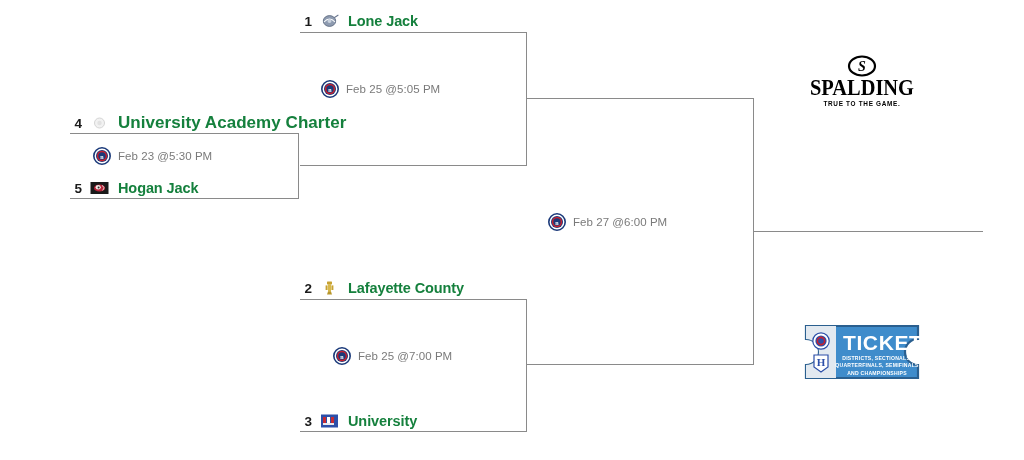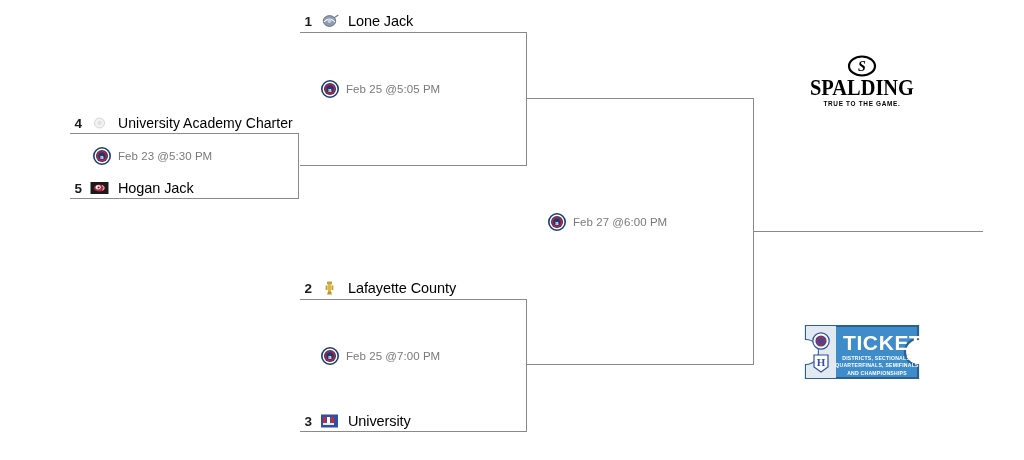--- a/index.html
+++ b/index.html
@@ -45,27 +45,27 @@
     margin-right: 8px;
   }
   .team-logo {
     width: 19px;
     height: 16px;
     margin-right: 9px;
     flex: none;
     display: block;
   }
   .team-name {
-    color: #000000;
+    color: #15803d;
     font-size: 14.5px;
-    font-weight: 400;
+    font-weight: 700;
     letter-spacing: -0.1px;
   }
   .team-name.small {
-    font-size: 14px;
+    font-size: 17px;
     letter-spacing: 0.05px;
   }
 
   
   .game-info {
     position: absolute;
     display: flex;
     align-items: center;
     white-space: nowrap;
     height: 18px;
@@ -217,21 +217,21 @@
       <svg class="game-logo" viewBox="0 0 18 18" xmlns="http://www.w3.org/2000/svg">
         <circle cx="9" cy="9" r="8.2" fill="#ffffff" stroke="#1b3a7a" stroke-width="1.6"></circle>
         <circle cx="9" cy="9" r="6" fill="#1b3a7a"></circle>
         <circle cx="9" cy="9" r="4.4" fill="none" stroke="#c8202e" stroke-width="1.5"></circle>
         <text x="9" y="11.6" font-size="6" font-family="Liberation Serif, serif" fill="#ffffff" text-anchor="middle" font-weight="bold">n</text>
       </svg>
     </span>
     <span class="game-time">Feb 27 @6:00 PM</span>
   </div>
 
-  <div class="game-info" style="left:321px; top:347px;">
+  <div class="game-info" style="left:333px; top:347px;">
     <span>
       <svg class="game-logo" viewBox="0 0 18 18" xmlns="http://www.w3.org/2000/svg">
         <circle cx="9" cy="9" r="8.2" fill="#ffffff" stroke="#1b3a7a" stroke-width="1.6"></circle>
         <circle cx="9" cy="9" r="6" fill="#1b3a7a"></circle>
         <circle cx="9" cy="9" r="4.4" fill="none" stroke="#c8202e" stroke-width="1.5"></circle>
         <text x="9" y="11.6" font-size="6" font-family="Liberation Serif, serif" fill="#ffffff" text-anchor="middle" font-weight="bold">n</text>
       </svg>
     </span>
     <span class="game-time">Feb 25 @7:00 PM</span>
   </div>

